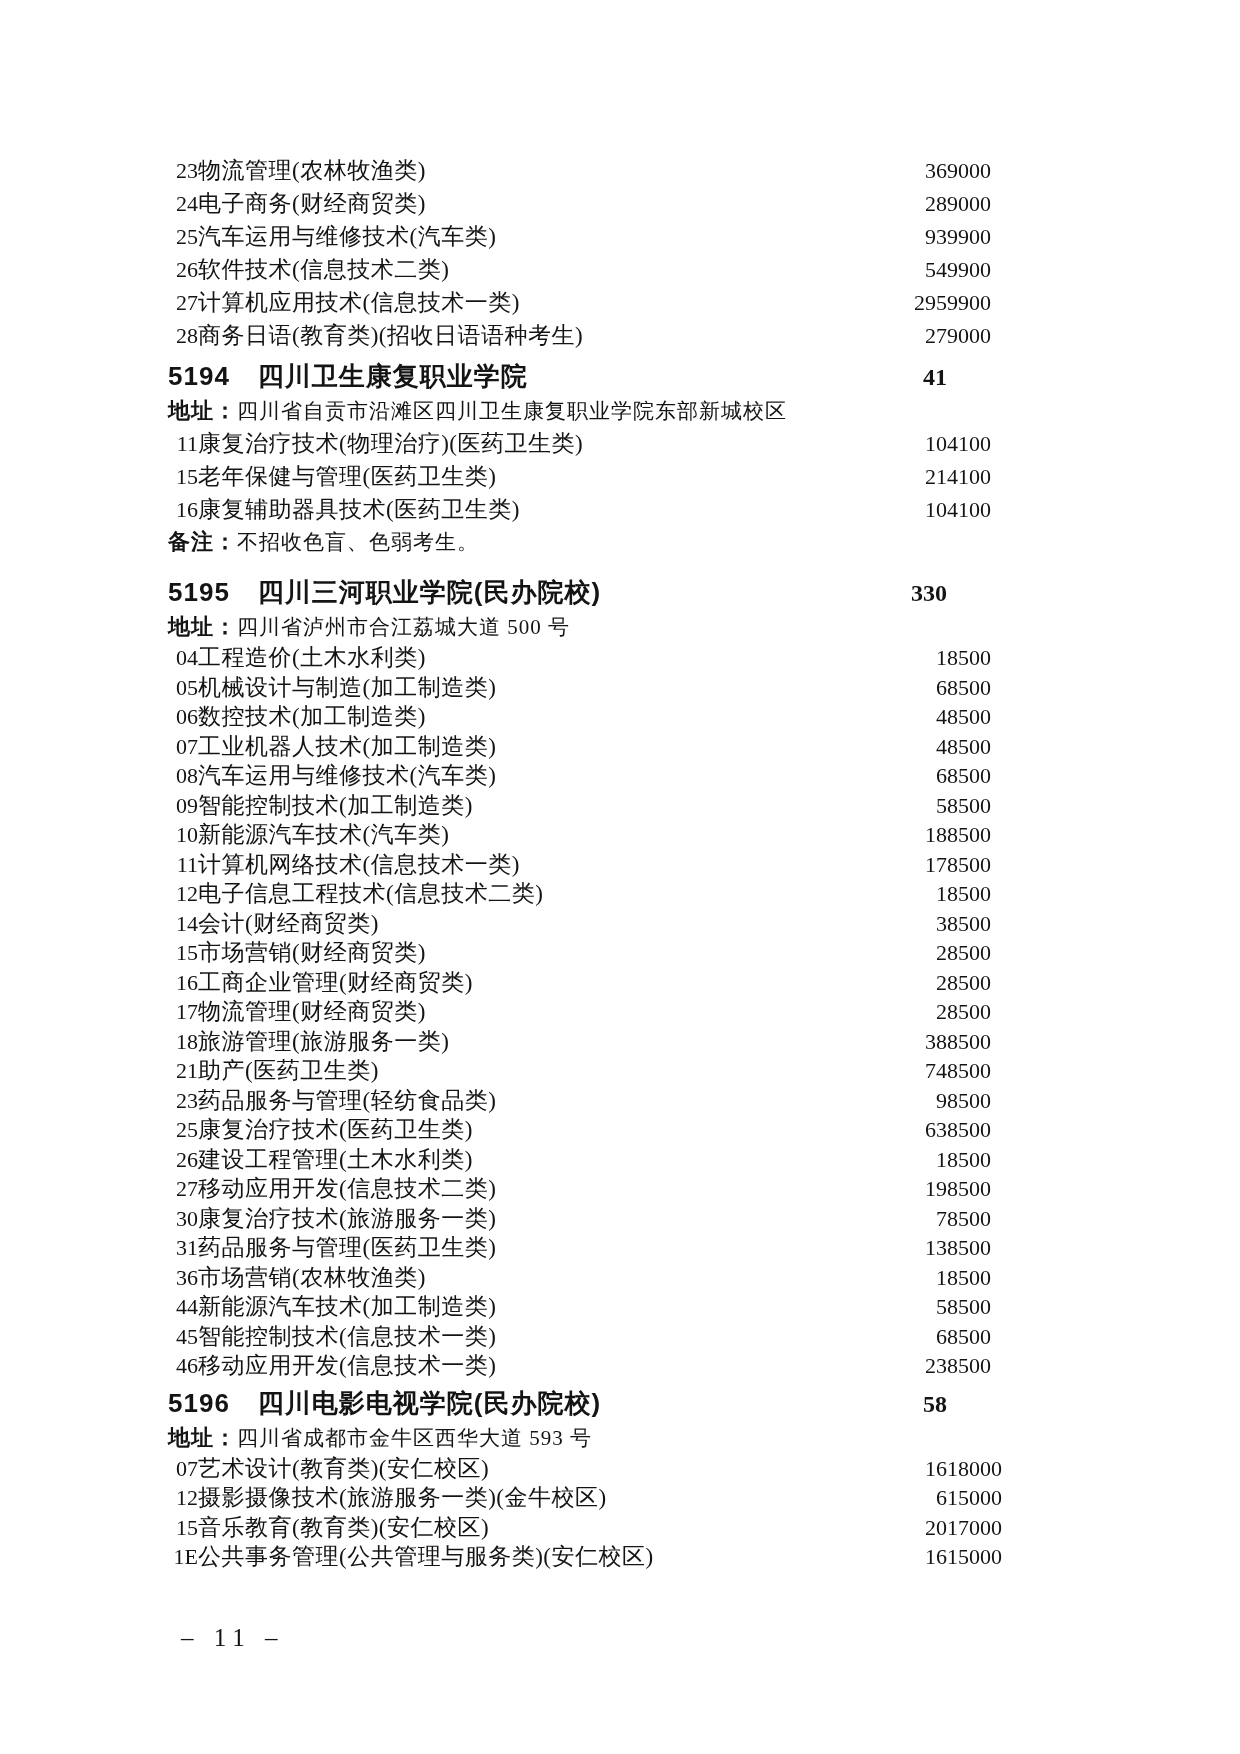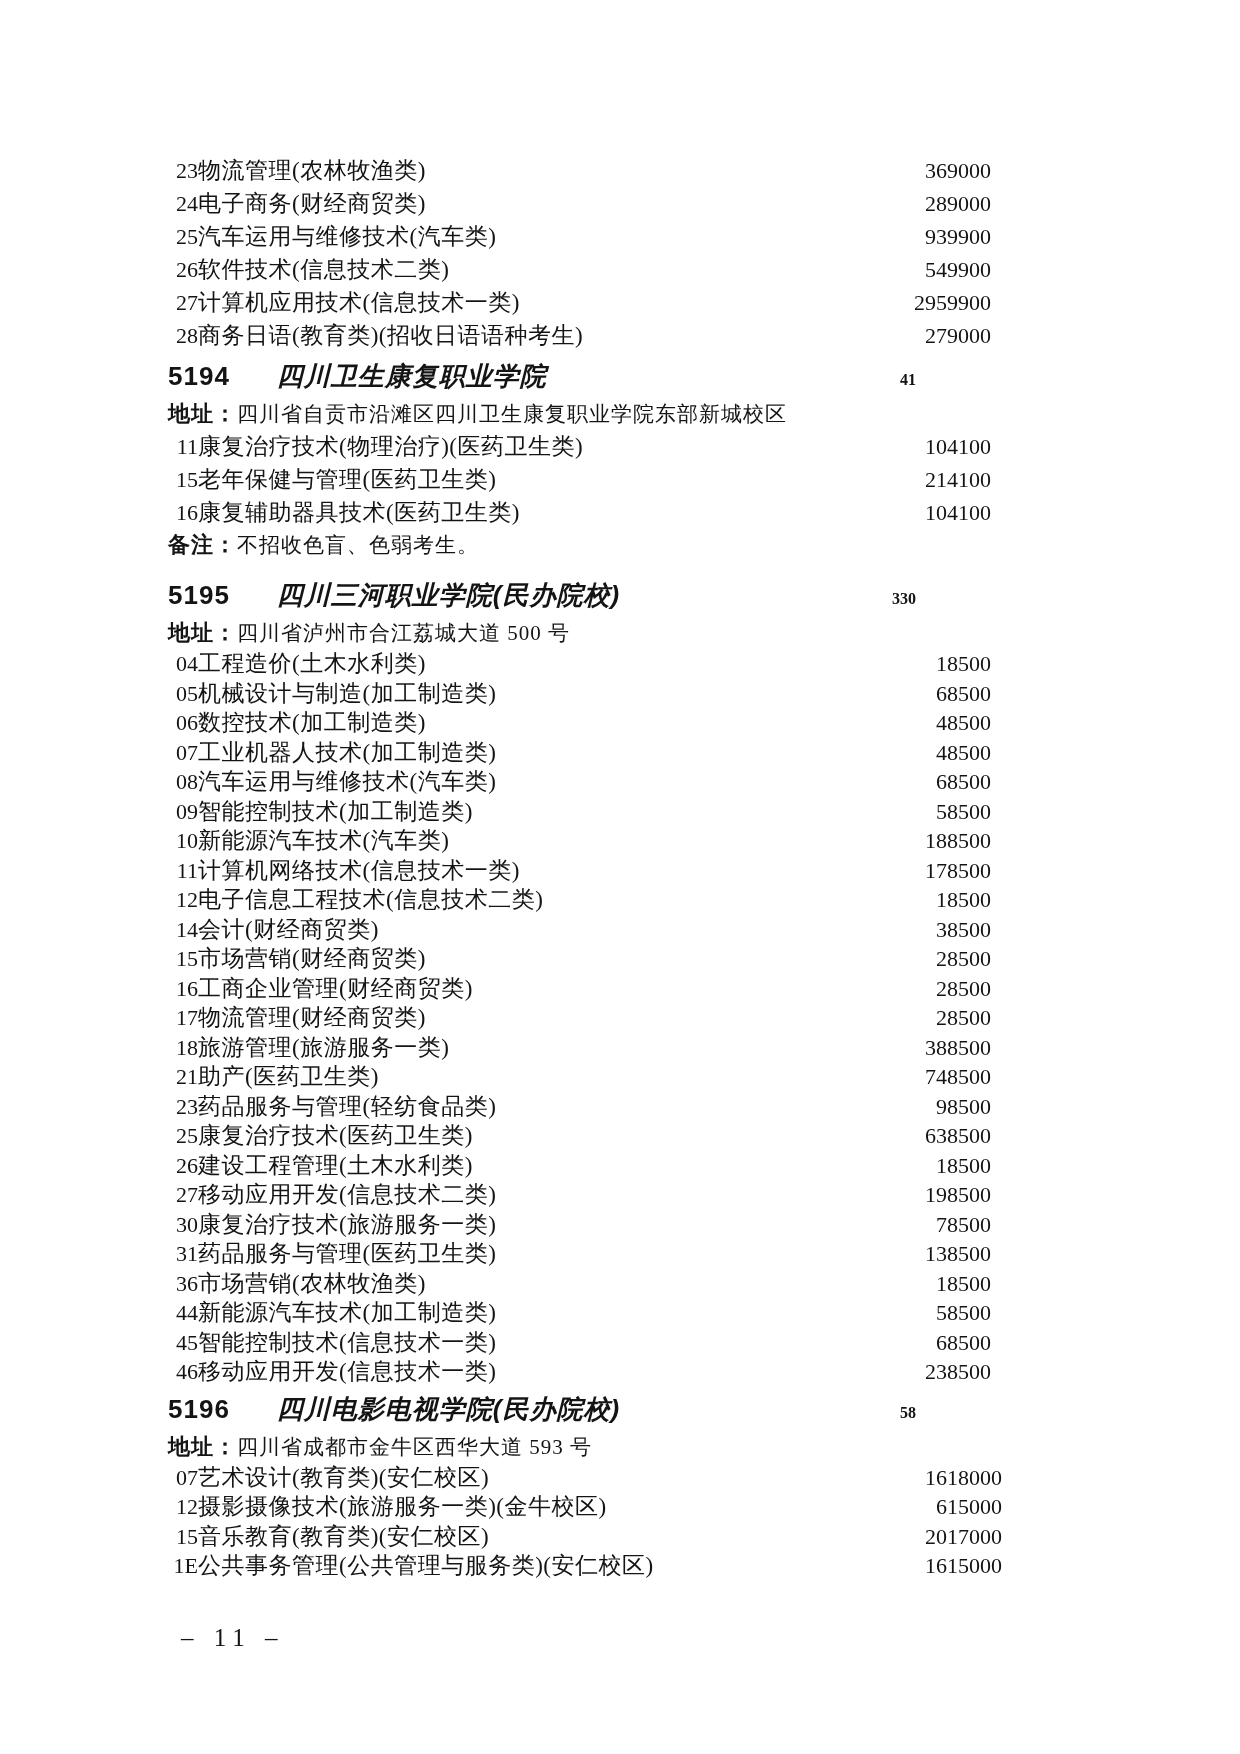--- a/index.html
+++ b/index.html
@@ -16,25 +16,25 @@
     position:absolute; left:168px; top:154px; width:847px;
   }
   .sec { margin:0; }
   .sec:nth-child(2) { margin-top:6px; }
   .sec:nth-child(3) { margin-top:16px; }
   .sec:nth-child(4) { margin-top:4px; }
 
   .sec-header {
     display:flex; align-items:baseline;
     font-family:"Liberation Sans", sans-serif;
-    font-weight:bold; font-size:26px; line-height:36px;gap:31px;
+    font-weight:bold; font-size:26px; line-height:36px;
   }
   .sec-code { flex:none; letter-spacing:1px; }
-  .sec-name { flex:1; margin-left:16px; letter-spacing:1px;font-style:italic; }
-  .sec-count { flex:none; width:60px; text-align:right; font-family:"Liberation Serif", serif; font-weight:600; font-size:16px; }
+  .sec-name { flex:1; margin-left:28px; letter-spacing:1px; }
+  .sec-count { flex:none; width:60px; text-align:right; font-family:"Liberation Serif", serif; font-weight:600; font-size:24px; }
   .sec-fee-spacer { flex:none; width:68px; }
 
   .addr-line, .note-line {
     font-size:21px; line-height:31px; letter-spacing:1px;
   }
   .addr-label, .note-label {
     font-family:"Liberation Sans", sans-serif; font-weight:bold; font-size:22px;
   }
   .addr-text, .note-text { font-family:"Liberation Serif", serif; }
 

